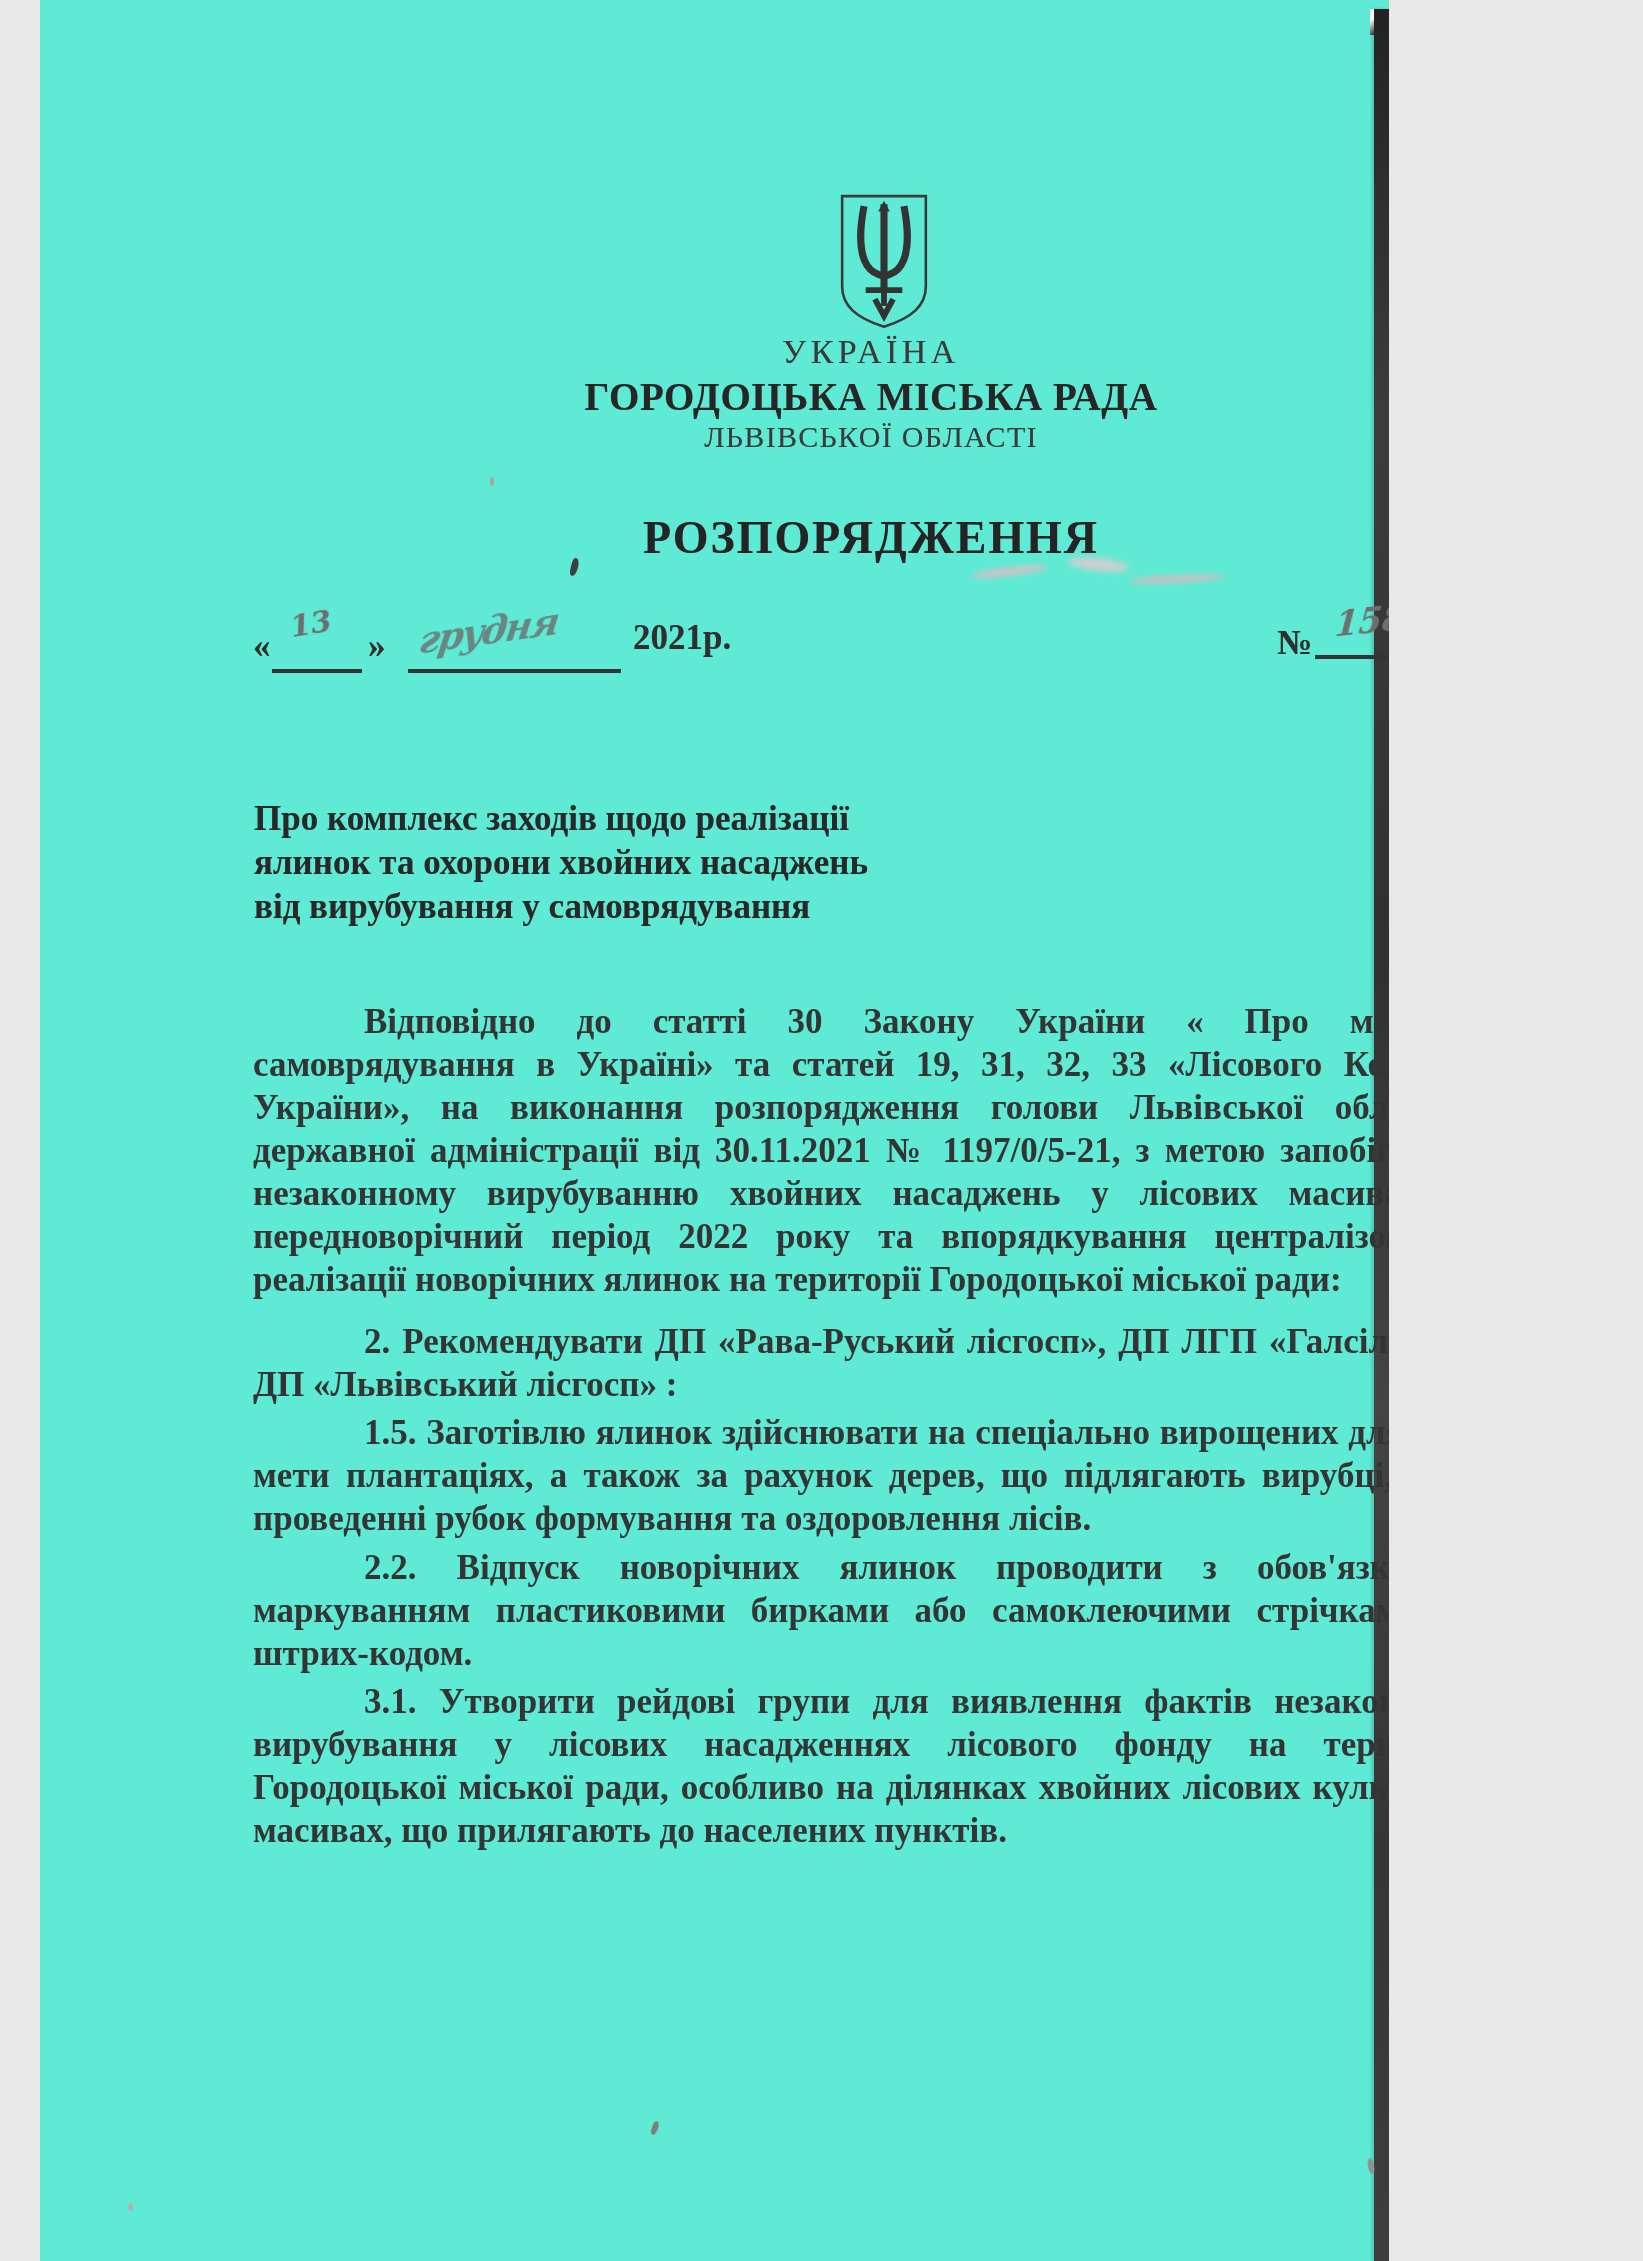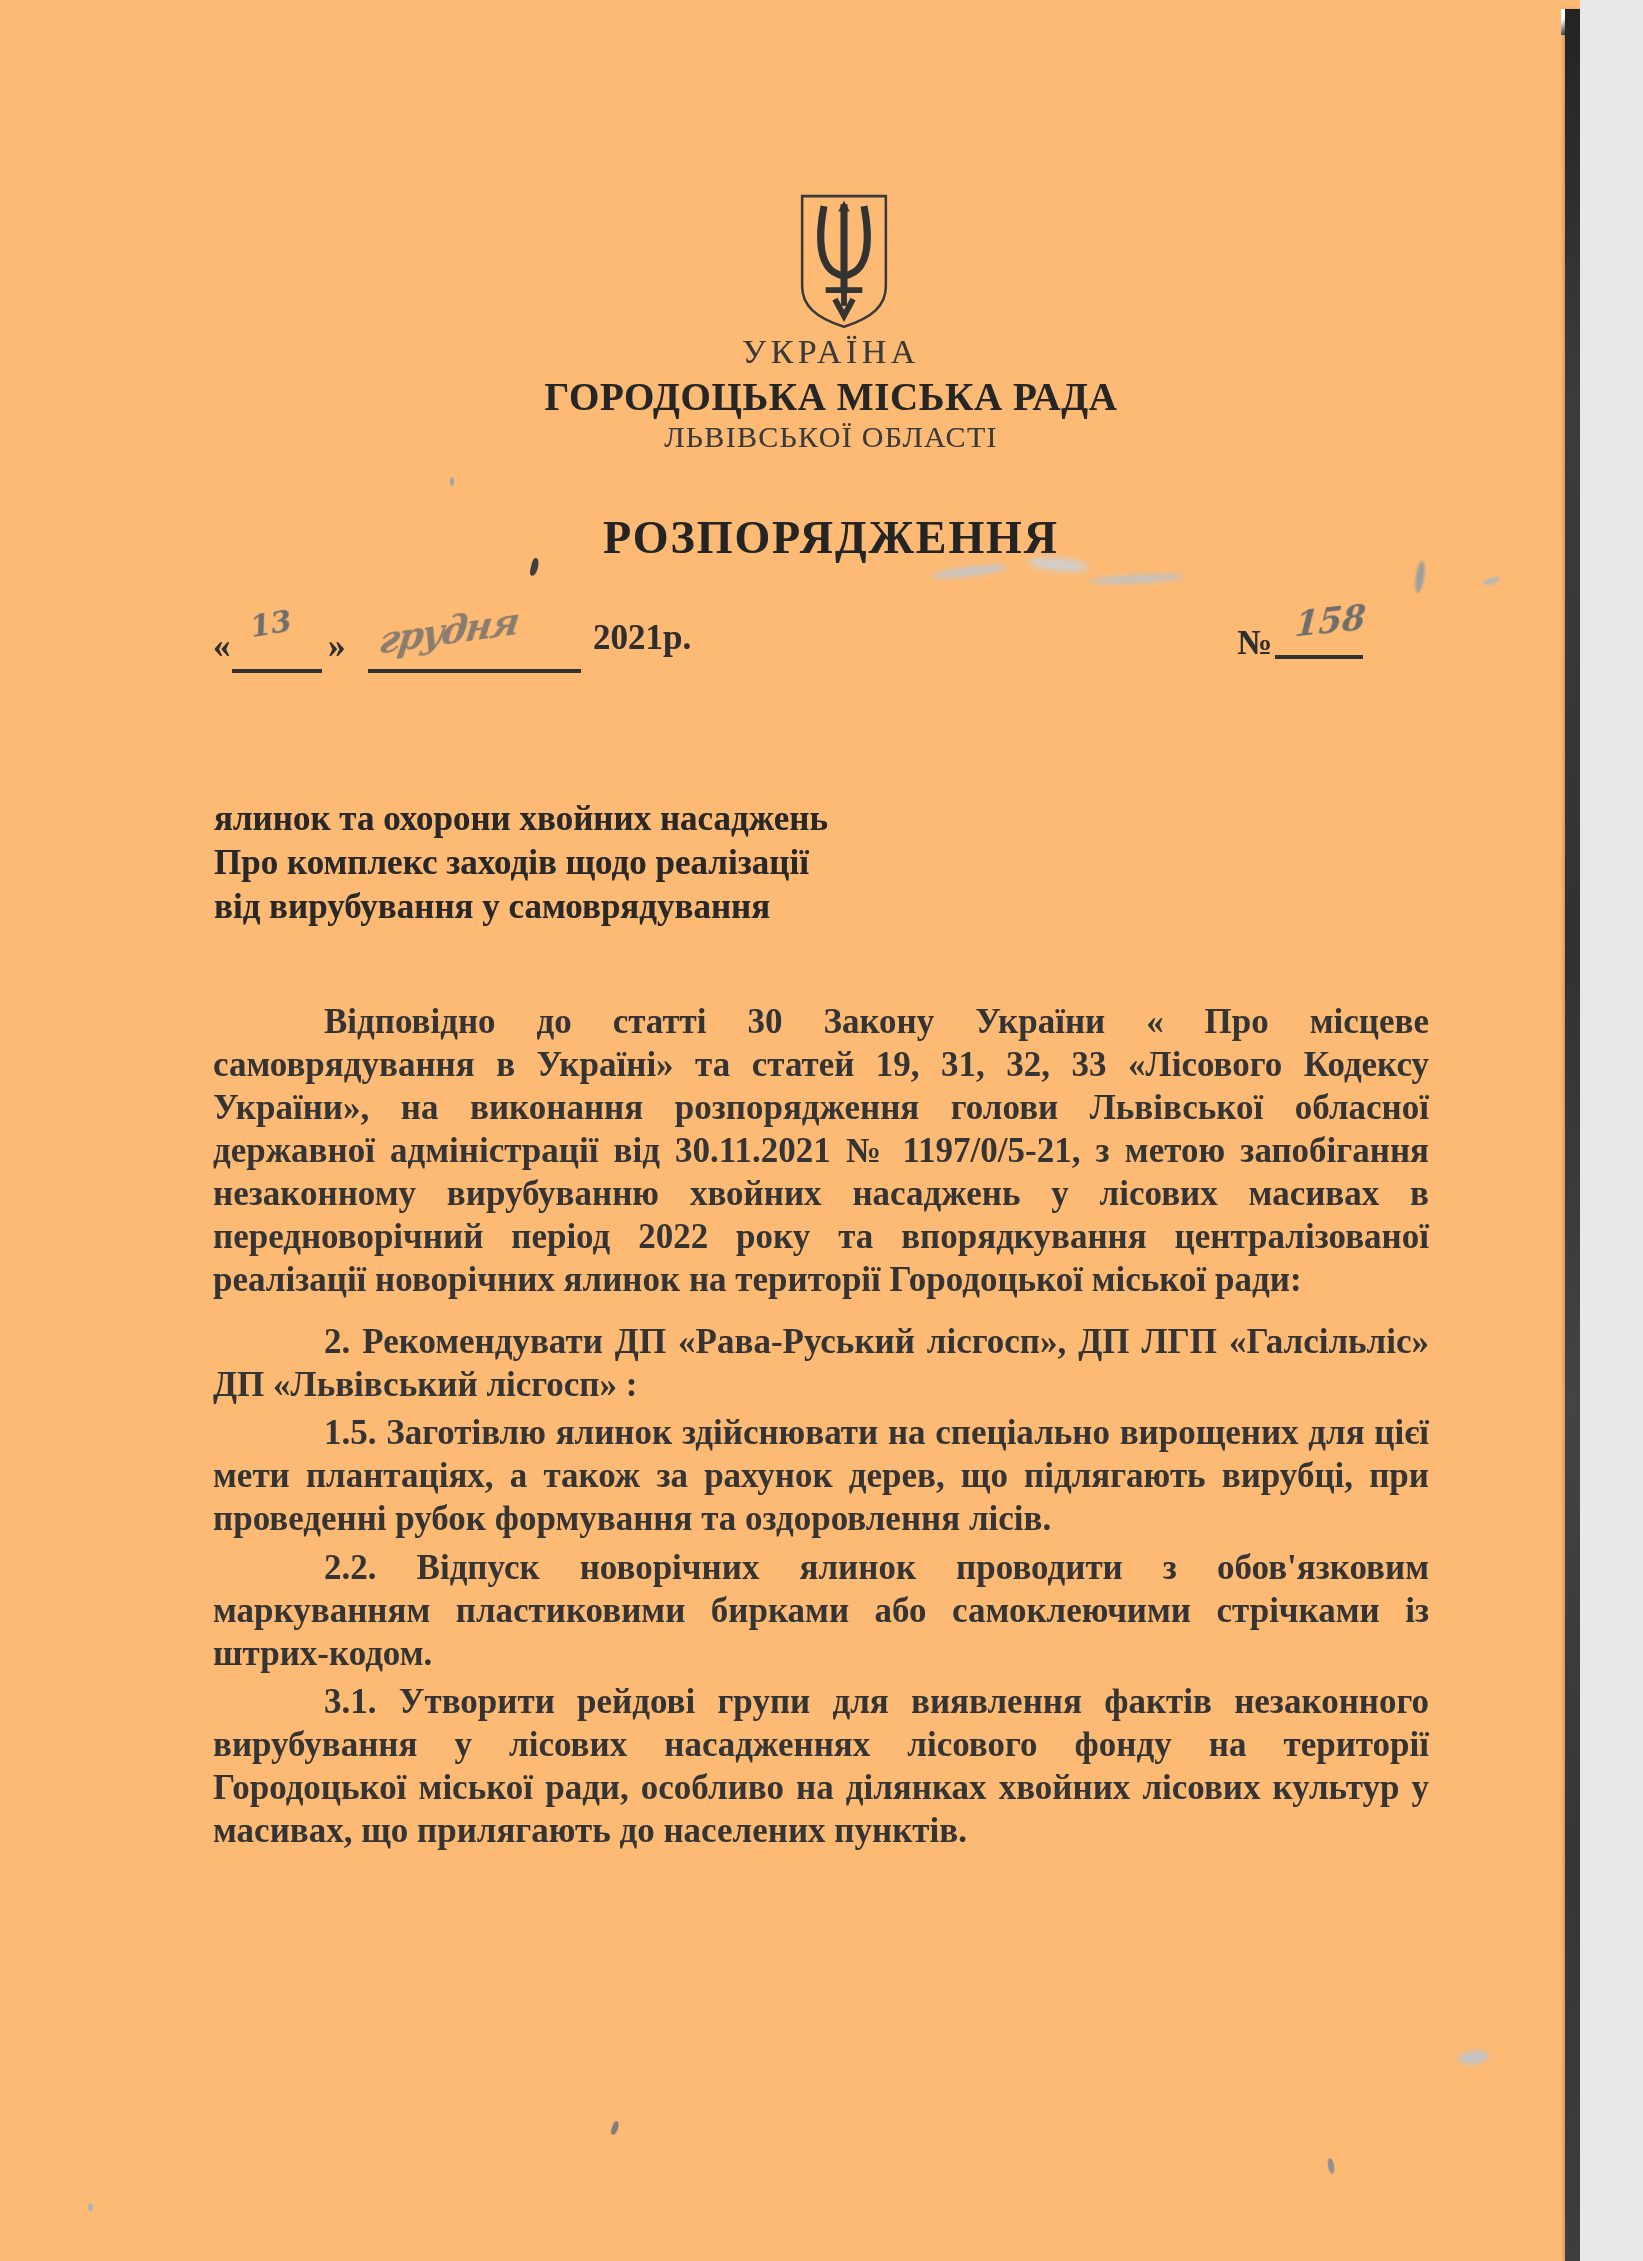--- a/index.html
+++ b/index.html
@@ -1,23 +1,24 @@
 <!DOCTYPE html>
 <html lang="uk" style="font-size:10.3px"><head>
 <meta charset="utf-8">
 <title>Scanned decree</title>
 <style>
   html,body{margin:0;padding:0;background:#e8e8e8;}
   .page{
     position:relative;
-    width:1580px;height:2261px;
-    background:#fdba74;
+    width:1349px;height:2261px;
+    background:#5eead4;
     overflow:hidden;
     font-family:"Liberation Serif", serif;
     color:#333;
+    margin-left:40px;
   }
   
   .scan-strip{
     position:absolute; top:9px; right:0; bottom:0; width:15.5px;
     background:linear-gradient(180deg,#232323 0%,#3c3c3c 18%,#313131 42%,#444 62%,#353535 82%,#3e3e3e 100%);
     box-shadow:-1.9px 0 3.2px rgba(0,0,0,.18);
   }
   .scan-strip:before{
     content:""; position:absolute; left:-3.9px; top:0; width:3.9px; height:26px;
     background:linear-gradient(135deg,#fefefe 40%,#2a2a2a 100%);
@@ -99,22 +100,22 @@
     <span class="blank" style="left:155px;top:55px;width:213px;"></span>
     <span class="dl hand" style="left:166px;top:-5.2px;font-size:37px;letter-spacing:-1.9px;transform:rotate(-8deg) skewX(-16deg);opacity:.8;">грудня</span>
     <span class="dl soft" style="left:380px;top:4px;">2021р.</span>
 
     <span class="dl soft" style="left:1024px;top:9px;">№</span>
     <span class="blank" style="left:1062px;top:41px;width:88px;"></span>
     <span class="dl hand" style="left:1082px;top:-13px;font-size:34px;transform:rotate(-6deg) skewX(-10deg);">158</span>
   </div>
 
   <div class="subject soft">
+    <div>Про комплекс заходів щодо реалізації</div>
     <div>ялинок та охорони хвойних насаджень</div>
-    <div>Про комплекс заходів щодо реалізації</div>
     <div>від вирубування у самоврядування</div>
   </div>
 
   <div class="body">
     <p>Відповідно до статті 30  Закону України « Про місцеве самоврядування в Україні»  та статей 19, 31, 32, 33 «Лісового Кодексу України», на виконання розпорядження голови Львівської обласної державної адміністрації від 30.11.2021  № 1197/0/5-21, з метою запобігання незаконному вирубуванню хвойних насаджень у лісових масивах  в передноворічний період 2022 року та впорядкування централізованої реалізації новорічних ялинок на території Городоцької міської ради:</p>
     <p class="gap-lg">2. Рекомендувати ДП «Рава-Руський лісгосп», ДП ЛГП «Галсільліс» ДП «Львівський лісгосп» :</p>
     <p class="gap-sm">1.5. Заготівлю ялинок здійснювати на спеціально вирощених для цієї мети плантаціях, а також за рахунок дерев, що підлягають вирубці, при проведенні рубок формування та оздоровлення лісів.</p>
     <p class="gap-sm">2.2. Відпуск новорічних ялинок проводити з обов'язковим маркуванням пластиковими бирками або самоклеючими стрічками із штрих-кодом.</p>
     <p class="gap-sm">3.1. Утворити рейдові групи для виявлення фактів незаконного вирубування у лісових насадженнях лісового фонду  на території Городоцької міської ради, особливо на ділянках хвойних лісових культур у масивах, що прилягають до населених пунктів.</p>
   </div>

